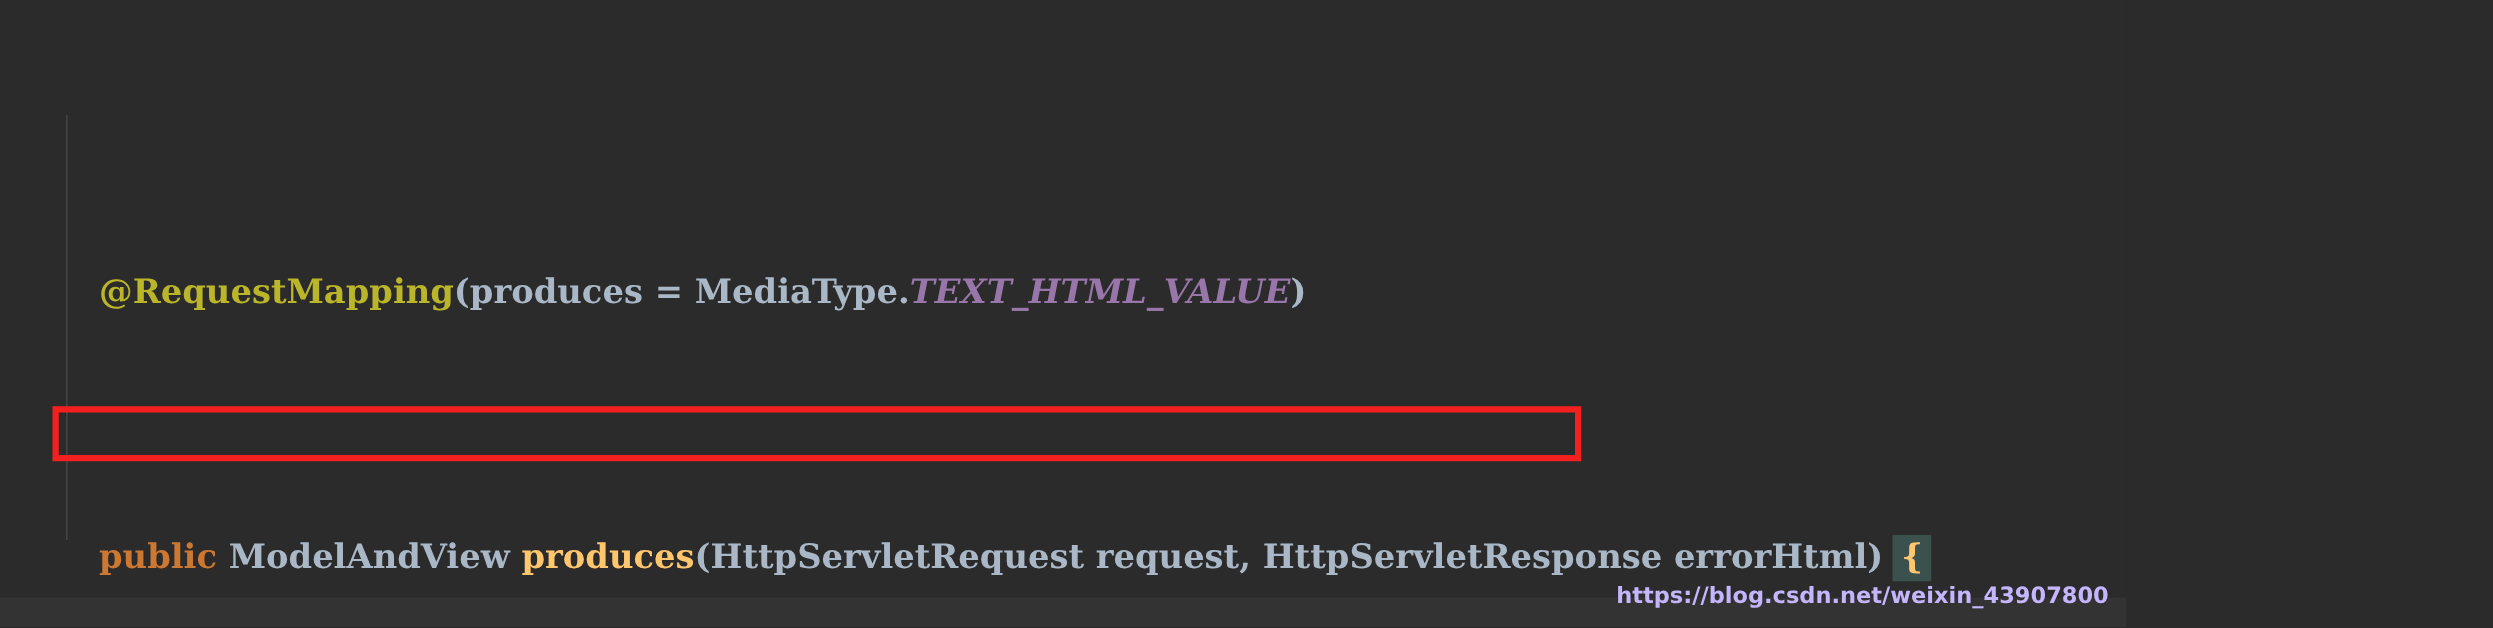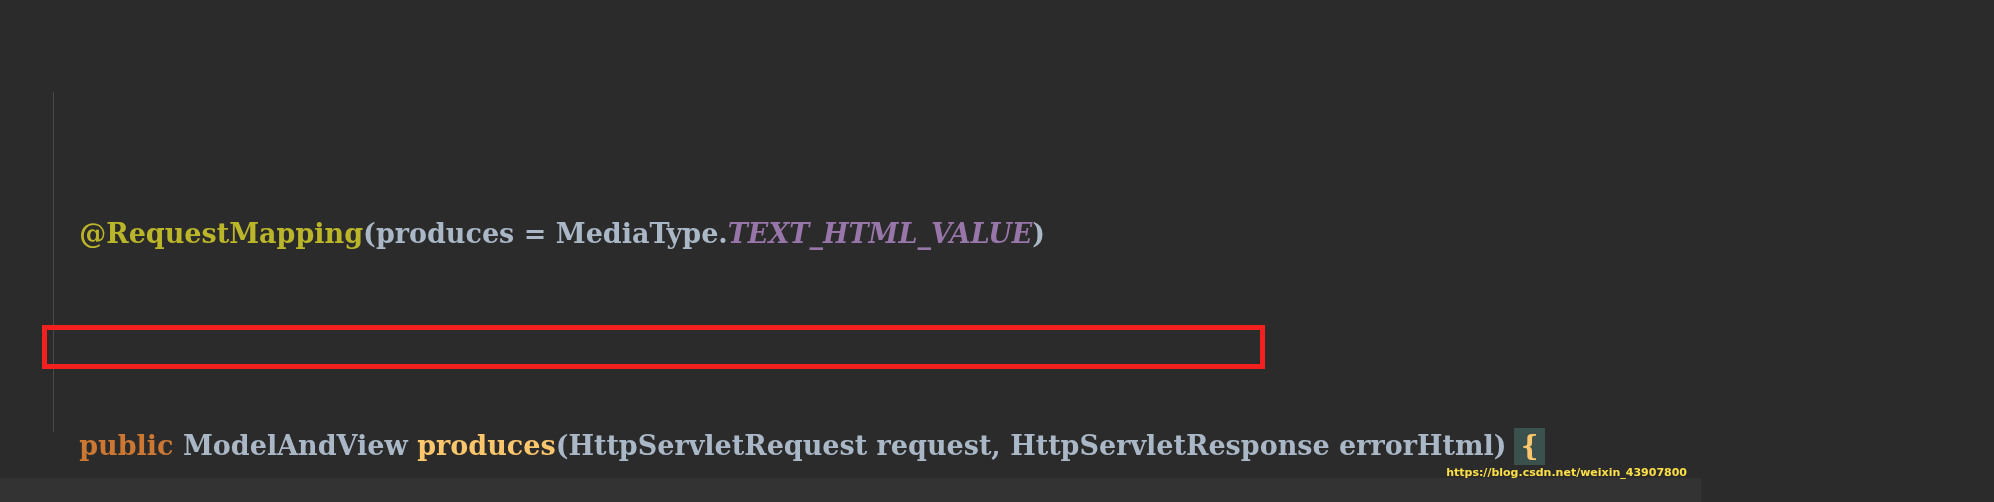--- a/index.html
+++ b/index.html
@@ -87,22 +87,22 @@
     top: 478px;
     width: 1994px;
     height: 24px;
     background: #333333;
   }
   .watermark {
     position: absolute;
     right: 14px;
     top: 466px;
     font-family: "DejaVu Sans", "Liberation Sans", sans-serif;
-    font-size: 11px;
-    color: #fde047;
+    font-size: 18px;
+    color: #c4b5fd;
     white-space: nowrap;
   }
 </style>
 </head>
 <body>
 
 <div id="screenshot">
 
   <div class="editor">
 

